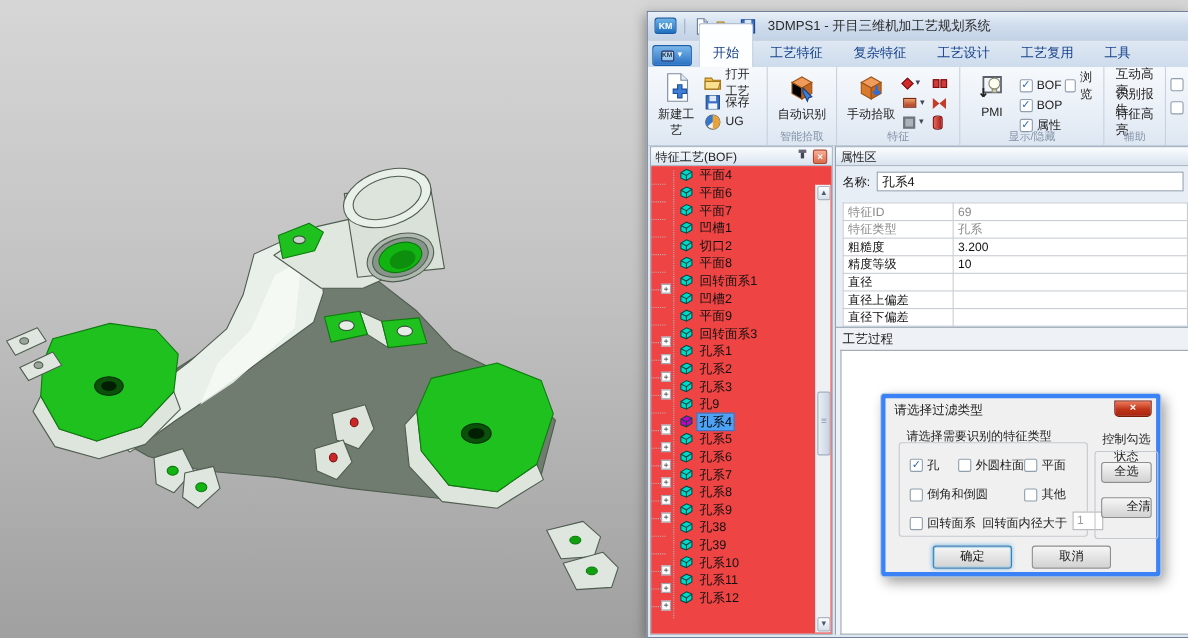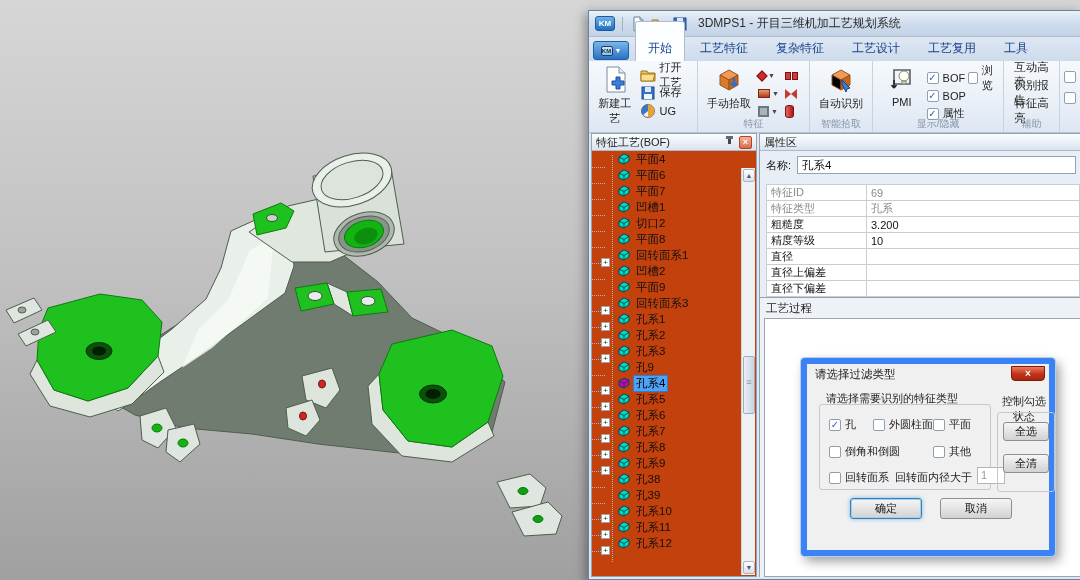--- a/index.html
+++ b/index.html
@@ -71,21 +71,21 @@
   .panelhead { height:17px; background:linear-gradient(#fbfdfe,#d9e3ef); border-bottom:1px solid #aeb9c6;
                display:flex; align-items:center; padding:0 4px; font-size:11px; color:#222; }
   .panelhead .spring { flex:1; }
   .pinicon { width:11px; height:12px; position:relative; }
   .pinicon:before { content:""; position:absolute; left:4px; top:1px; width:3px; height:7px; background:#445; }
   .pinicon:after { content:""; position:absolute; left:2px; top:0px; width:7px; height:3px; background:#667; }
   .closebox { width:13px; height:13px; margin-left:4px; background:linear-gradient(#f4b09a,#dd6a4a);
               border:1px solid #b04428; border-radius:2px; color:#fff; font-size:9px; line-height:11px;
               text-align:center; font-weight:bold; }
 
-  .treebody { position:absolute; top:17px; left:0; right:0; bottom:0; overflow:hidden; background:#c2410c; }
+  .treebody { position:absolute; top:17px; left:0; right:0; bottom:0; overflow:hidden; background:#ef4444; }
   .rail { position:absolute; left:20px; top:4px; bottom:14px; border-left:1px dotted #b5b5b5; }
   .trow { position:relative; height:16px; display:flex; align-items:center; font-size:11.5px; color:#111; }
   .trow .stub { width:26px; flex:0 0 26px; position:relative; }
   .trow .stub:before { content:""; position:absolute; left:-5px; top:8px; width:18px; border-top:1px dotted #b5b5b5; }
   .expander { position:absolute; left:9px; top:3px; width:9px; height:9px; background:#fff;
               border:1px solid #9aa5b1; font-size:8px; line-height:7px; text-align:center; color:#333; z-index:2;}
   .ticon { width:12px; height:12px; margin-right:4px; flex:0 0 12px; }
   .tlabel { padding:0 2px; white-space:nowrap; }
   .trow.sel .tlabel { background:#4da2f5; color:#000; outline:1px solid #2a7fd4; }
 
@@ -106,22 +106,22 @@
   .proptable td { border:1px solid #c9ced4; height:13px; padding:0 4px; white-space:nowrap; overflow:hidden;}
   .proptable td.k { width:100px; color:#111; }
   .proptable tr.dim td { color:#8a8a8a; }
 
   .procpanel { position:absolute; left:0; right:0; top:163px; bottom:0;
                background:#eef1f5; border-top:1px solid #93a2b4; }
   .procbody { position:absolute; left:4px; right:0; top:20px; bottom:0; background:#fff; border:1px solid #9aa5b1; border-right:none;}
   .prochead { padding:3px 0 0 6px; font-size:11.5px; color:#222; }
 
   
-  .dialog { position:absolute; left:212px; top:225px; width:254px; height:198px;
-            background:#f0f0f0; border:6px solid #3b82f6; outline:1px solid #b8cfe4;
+  .dialog { position:absolute; left:212px; top:225px; width:254px; height:166px;
+            background:#f0f0f0; border:4px solid #3b82f6; outline:1px solid #b8cfe4;
             border-radius:3px; box-shadow:4px 5px 12px rgba(0,0,0,.4); z-index:10; font-size:11px; }
   .dtitle { height:20px; display:flex; align-items:center; padding:0 8px; font-size:11.5px; color:#222; }
   .dclose { position:absolute; top:2px; right:4px; width:34px; height:15px;
             background:linear-gradient(#ee7a5c,#c03418 55%,#a82410); border:1px solid #7e1a0a;
             border-radius:0 0 4px 4px; color:#fff; text-align:center; font-size:10px; line-height:13px; font-weight:bold; }
   .groupbox { position:absolute; left:12px; top:40px; width:172px; height:86px;
               border:1px solid #c3c9cf; border-radius:3px; }
   .grouplabel { position:absolute; left:16px; top:27px; background:#f0f0f0; padding:0 3px; color:#222; }
   .dchk { position:absolute; display:flex; align-items:center; gap:4px; color:#222; }
   .ctrl-label { position:absolute; left:192px; top:30px; color:#222;text-align:center; }
@@ -272,20 +272,33 @@
             </svg>
           <span>UG</span>
         </div>
       </div>
     </div>
 
     <div class="rgroup">
       <div class="bigbtn">
         <svg class="icon28" viewBox="0 0 30 28">
             <path d="M6 9l9-5 9 5-9 5z" fill="#f09a5c" stroke="#9c5518"></path>
+            <path d="M6 9v10l9 5V14z" fill="#d8undefined" stroke="#9c5518"></path>
+            <path d="M24 9v10l-9 5V14z" fill="#c4651f" stroke="#9c5518"></path>
+            <path d="M16 14l8 8-3 1-1 3-4-8z" fill="#3d7fd6" stroke="#17407f"></path>
+          </svg>
+        <span>自动识别</span>
+      </div>
+      <div class="glabel">智能拾取</div>
+    </div>
+
+    <div class="rgroup">
+      <div class="bigbtn">
+        <svg class="icon28" viewBox="0 0 30 28">
+            <path d="M6 9l9-5 9 5-9 5z" fill="#f09a5c" stroke="#9c5518"></path>
             <path d="M6 9v10l9 5V14z" fill="#d97b2e" stroke="#9c5518"></path>
             <path d="M24 9v10l-9 5V14z" fill="#c4651f" stroke="#9c5518"></path>
             <path d="M20 12v8m0 0l-3-3m3 3l3-3" fill="none" stroke="#2d6fd2" stroke-width="2.4"></path>
           </svg>
         <span>手动拾取</span>
       </div>
       <div class="featcluster">
         <div class="fcell">
             <span class="diamond"></span>
             <span class="dd">▼</span>
@@ -305,33 +318,20 @@
           </div>
         <div class="fcell">
             <span class="graysq"></span>
             <span class="dd">▼</span>
           </div>
         <div class="fcell">
             <span class="cyl"></span>
           </div>
       </div>
       <div class="glabel">特征</div>
-    </div>
-
-    <div class="rgroup">
-      <div class="bigbtn">
-        <svg class="icon28" viewBox="0 0 30 28">
-            <path d="M6 9l9-5 9 5-9 5z" fill="#f09a5c" stroke="#9c5518"></path>
-            <path d="M6 9v10l9 5V14z" fill="#d8undefined" stroke="#9c5518"></path>
-            <path d="M24 9v10l-9 5V14z" fill="#c4651f" stroke="#9c5518"></path>
-            <path d="M16 14l8 8-3 1-1 3-4-8z" fill="#3d7fd6" stroke="#17407f"></path>
-          </svg>
-        <span>自动识别</span>
-      </div>
-      <div class="glabel">智能拾取</div>
     </div>
 
     <div class="rgroup">
       <div class="bigbtn">
         <svg class="icon28" viewBox="0 0 30 28">
             <path d="M7 4h16v14H7z" fill="none" stroke="#59606a" stroke-width="1.6"></path>
             <circle cx="17" cy="10" r="5" fill="#fdfdf2" stroke="#8a8a72"></circle>
             <rect x="15" y="15" width="4" height="3" fill="#cfcfb8" stroke="#8a8a72"></rect>
             <path d="M7 14v8m0 0l-2.5-3m2.5 3l2.5-3" fill="none" stroke="#222" stroke-width="1.6"></path>
           </svg>
@@ -741,20 +741,20 @@
       <div id="dlg-rotary" class="dchk" style="left:22px; top:106px;">
           <span class="box"></span>
           <span>回转面系</span>
         </div>
       <span class="dchk" style="left:88px; top:106px;">回转面内径大于</span>
       <div class="numfield" style="left:170px; top:103px;">1</div>
 
       <div class="ctrl-label">控制勾选状态</div>
       <div class="ctrlbox"></div>
       <div class="btn small" style="left:196px; top:58px;">全选</div>
-      <div class="btn small" style="left:196px; top:90px;">全清</div>
+      <div class="btn small" style="left:196px; top:90px;text-align:right;">全清</div>
 
       <div class="btn big focus" style="left:43px; top:134px;">确定</div>
       <div class="btn big" style="left:133px; top:134px;">取消</div>
     </div>
 
   </div>
 </div>
 
 </body></html>

